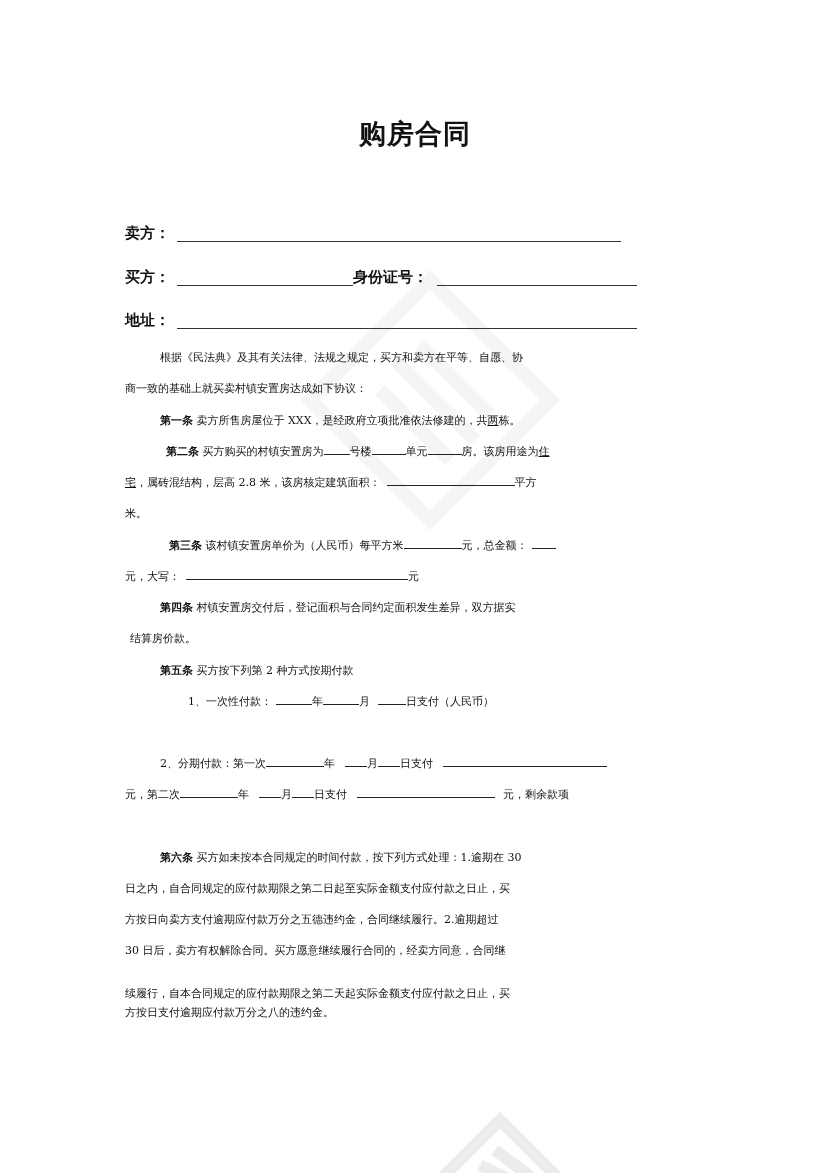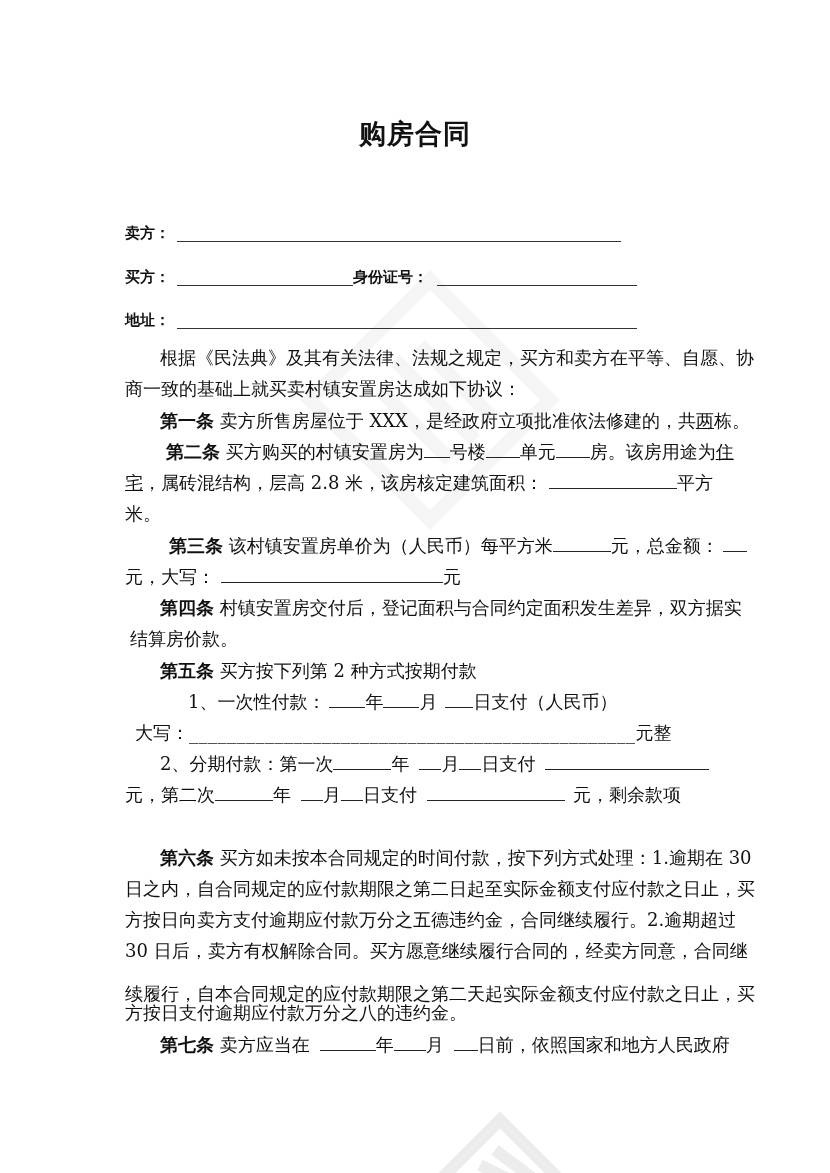--- a/index.html
+++ b/index.html
@@ -10,21 +10,21 @@
   }
   .page { position: absolute; left: 0; top: 0; width: 720px; height: 1173px; }
   .title {
     position: absolute; left: 0; width: 830px; top: 116px; text-align: center;
     font-family: "DejaVu Sans", "Liberation Sans", sans-serif;
     font-size: 27px; font-weight: bold; letter-spacing: 1px; color: #111;
   }
   .field { position: absolute; font-size: 15px; height: 24px; line-height: 24px; white-space: nowrap;
     font-family: "DejaVu Sans", "Liberation Sans", sans-serif; font-weight: bold; }
   .field-line { position: absolute; border-bottom: 1.4px solid #333; height: 0; }
-  .line { position: absolute; white-space: nowrap; font-size: 18px; height: 31px; line-height: 31px; }
+  .line { position: absolute; white-space: nowrap; font-size: 11px; height: 31px; line-height: 31px; }
   .b { font-weight: bold; font-family: "DejaVu Sans", "Liberation Sans", sans-serif; }
   .blank { display: inline-block; border-bottom: 1.2px solid #222; height: 17px; vertical-align: baseline; }
   .ul { text-decoration: underline; }
   .watermark { position: absolute; pointer-events: none; }
 </style>
 </head>
 <body>
 
 <div class="page">
 
@@ -85,38 +85,31 @@
   </div>
   <div class="line" style="left:130px;top:623px;">结算房价款。</div>
 
   <div class="line" style="left:160px;top:655px;">
     <span class="b">第五条</span>
     <span>买方按下列第  2  种方式按期付款</span>
   </div>
   <div class="line" style="left:160px;top:686px;margin-left:28px;">
     <span>1、一次性付款：</span><span class="blank" style="width:36px;margin-left:4px"></span><span>年</span><span class="blank" style="width:36px"></span><span>月</span><span class="blank" style="width:28px;margin-left:8px"></span><span>日支付（人民币）</span>
   </div>
-  <div class="line" style="left:135px;top:717px;">
-    <span>大写：</span><span style="letter-spacing:0.5px">_______________________________________________</span><span>元整</span>
-  </div>
   <div class="line" style="left:160px;top:748px;">
     <span>2、分期付款：第一次</span><span class="blank" style="width:58px"></span><span>年</span><span class="blank" style="width:22px;margin-left:10px"></span><span>月</span><span class="blank" style="width:22px"></span><span>日支付</span><span class="blank" style="width:164px;margin-left:10px"></span>
   </div>
   <div class="line" style="left:125px;top:779px;">
     <span>元，第二次</span><span class="blank" style="width:58px"></span><span>年</span><span class="blank" style="width:22px;margin-left:10px"></span><span>月</span><span class="blank" style="width:22px"></span><span>日支付</span><span class="blank" style="width:138px;margin-left:10px;margin-right:8px"></span><span>元，剩余款项</span>
   </div>
 
   <div class="line" style="left:160px;top:842px;">
     <span class="b">第六条</span>
     <span>买方如未按本合同规定的时间付款，按下列方式处理：1.逾期在 30</span>
   </div>
   <div class="line" style="left:125px;top:873px;">日之内，自合同规定的应付款期限之第二日起至实际金额支付应付款之日止，买</div>
   <div class="line" style="left:125px;top:904px;">方按日向卖方支付逾期应付款万分之五德违约金，合同继续履行。2.逾期超过</div>
   <div class="line" style="left:125px;top:935px;">30 日后，卖方有权解除合同。买方愿意继续履行合同的，经卖方同意，合同继</div>
   <div class="line" style="left:125px;top:966px;margin-top:12px;">续履行，自本合同规定的应付款期限之第二天起实际金额支付应付款之日止，买</div>
   <div class="line" style="left:125px;top:997px;">方按日支付逾期应付款万分之八的违约金。</div>
 
-  <div class="line" style="left:160px;top:1029px;">
-    <span class="b">第七条</span>
-    <span>卖方应当在</span><span class="blank" style="width:56px;margin-left:10px"></span><span>年</span><span class="blank" style="width:32px"></span><span>月</span><span class="blank" style="width:24px;margin-left:10px"></span><span>日前，依照国家和地方人民政府</span>
-  </div>
 
 </div>
 
 </body></html>

